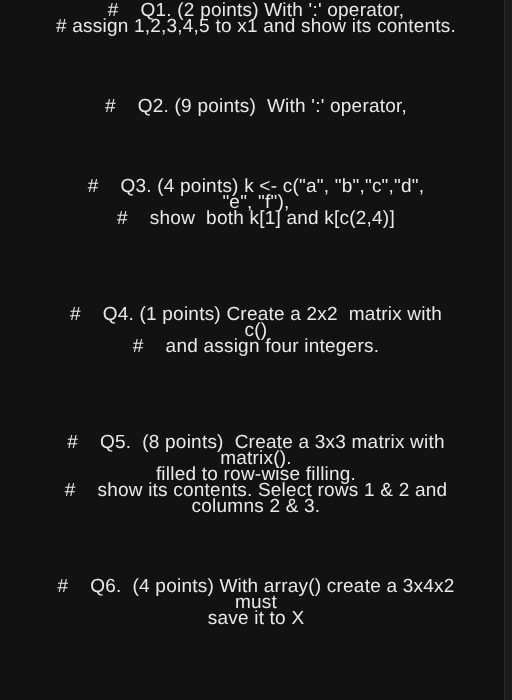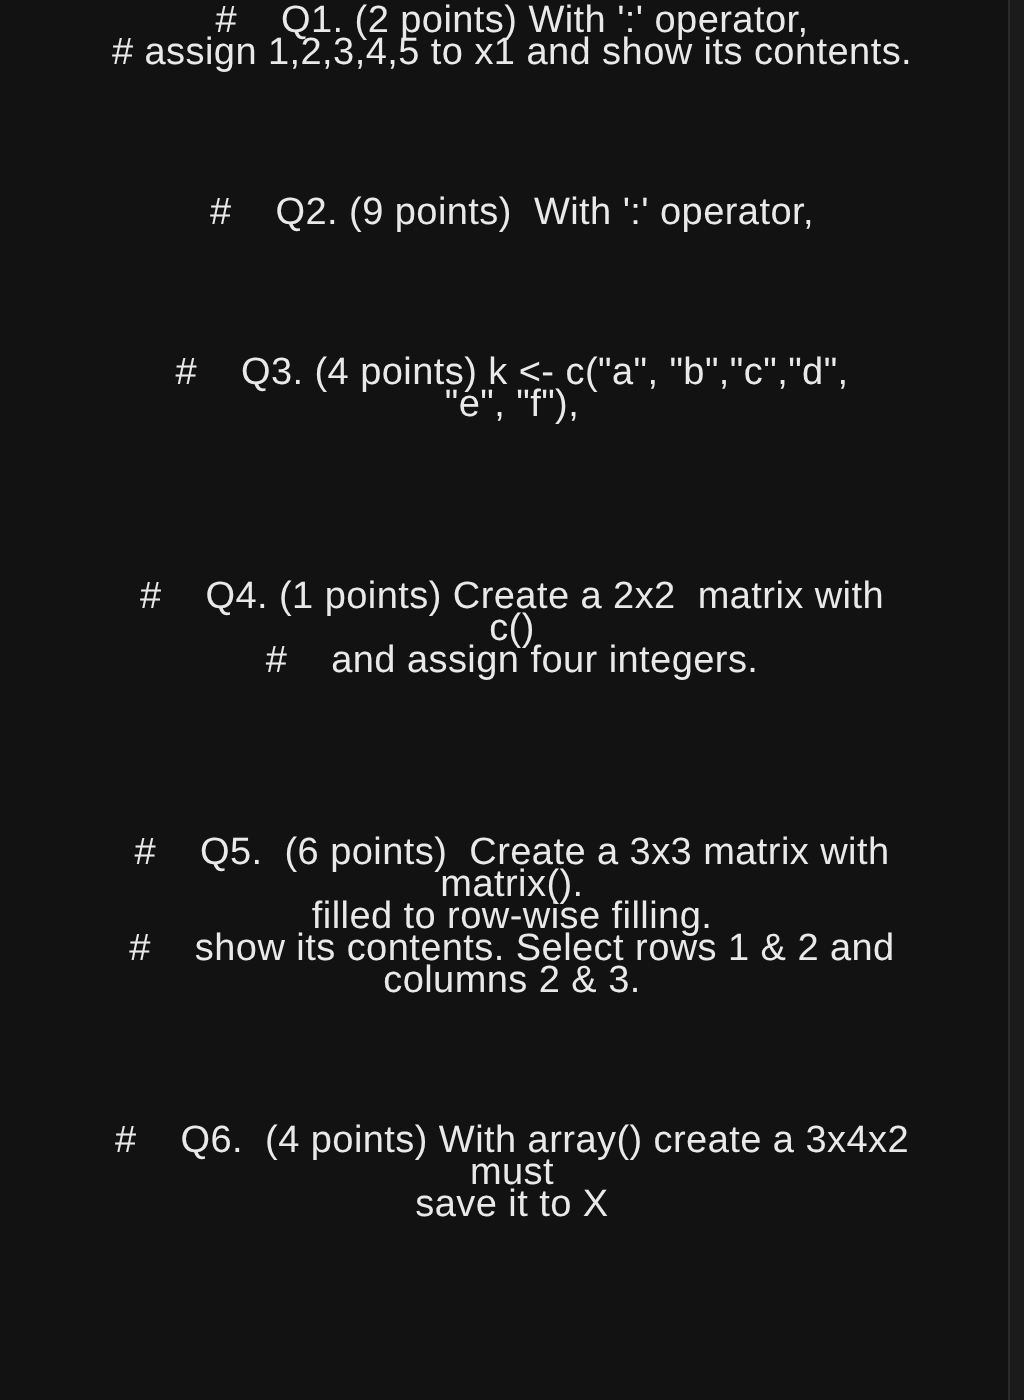--- a/index.html
+++ b/index.html
@@ -83,34 +83,35 @@
       <span class="code-line blank">&nbsp;</span>
       <span class="code-line blank">&nbsp;</span>
       <span class="code-line blank">&nbsp;</span>
       <span class="code-line">#    Q2. (9 points)  With ':' operator,</span>
       <span class="code-line blank">&nbsp;</span>
       <span class="code-line blank">&nbsp;</span>
       <span class="code-line blank">&nbsp;</span>
       <span class="code-line blank">&nbsp;</span>
       <span class="code-line">#    Q3. (4 points) k &lt;- c("a", "b","c","d",</span>
       <span class="code-line">"e", "f"),</span>
+      <span class="code-line">#    show  both k[1] and k[c(2,4)]</span>
       <span class="code-line blank">&nbsp;</span>
       <span class="code-line blank">&nbsp;</span>
       <span class="code-line blank">&nbsp;</span>
       <span class="code-line blank">&nbsp;</span>
       <span class="code-line blank">&nbsp;</span>
       <span class="code-line">#    Q4. (1 points) Create a 2x2  matrix with</span>
       <span class="code-line">c()</span>
       <span class="code-line">#    and assign four integers.</span>
       <span class="code-line blank">&nbsp;</span>
       <span class="code-line blank">&nbsp;</span>
       <span class="code-line blank">&nbsp;</span>
       <span class="code-line blank">&nbsp;</span>
       <span class="code-line blank">&nbsp;</span>
-      <span class="code-line">#    Q5.  (6 points)  Create a 3x3 matrix with</span>
+      <span class="code-line">#    Q5.  (8 points)  Create a 3x3 matrix with</span>
       <span class="code-line">matrix().</span>
       <span class="code-line">filled to row-wise filling.</span>
       <span class="code-line">#    show its contents. Select rows 1 &amp; 2 and</span>
       <span class="code-line">columns 2 &amp; 3.</span>
       <span class="code-line blank">&nbsp;</span>
       <span class="code-line blank">&nbsp;</span>
       <span class="code-line blank">&nbsp;</span>
       <span class="code-line blank">&nbsp;</span>
       <span class="code-line">#    Q6.  (4 points) With array() create a 3x4x2</span>
       <span class="code-line">must</span>

